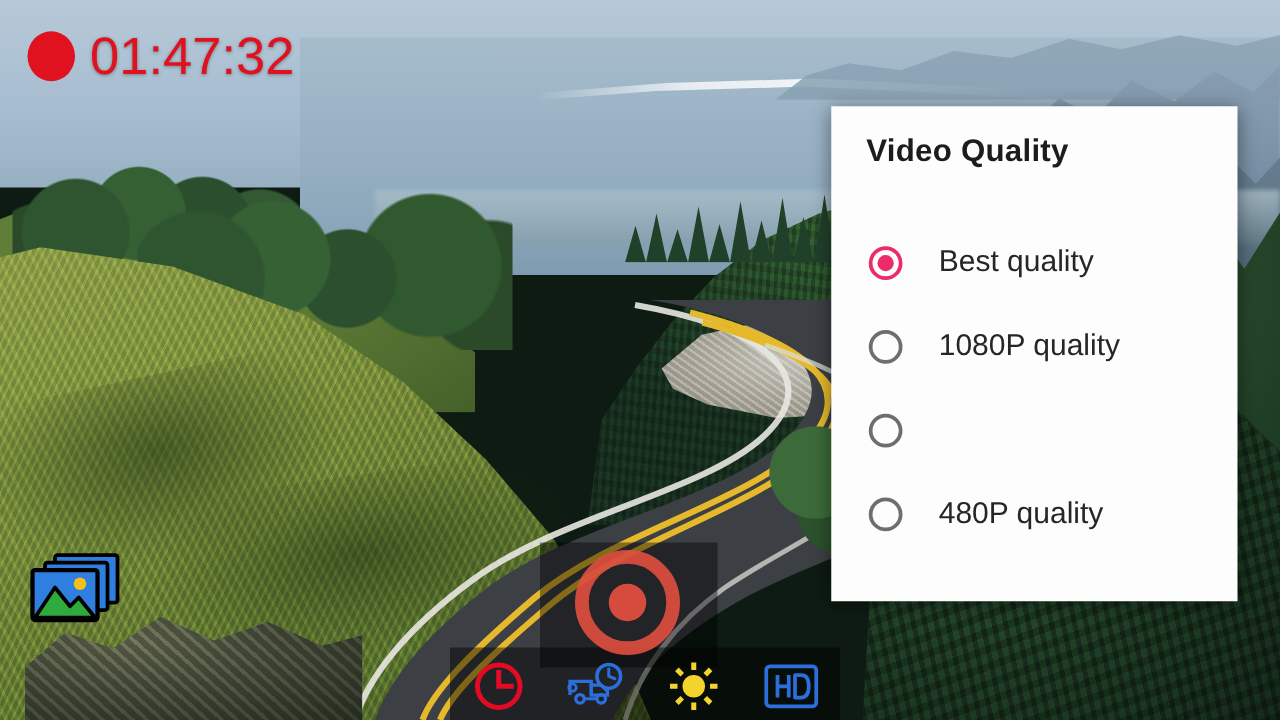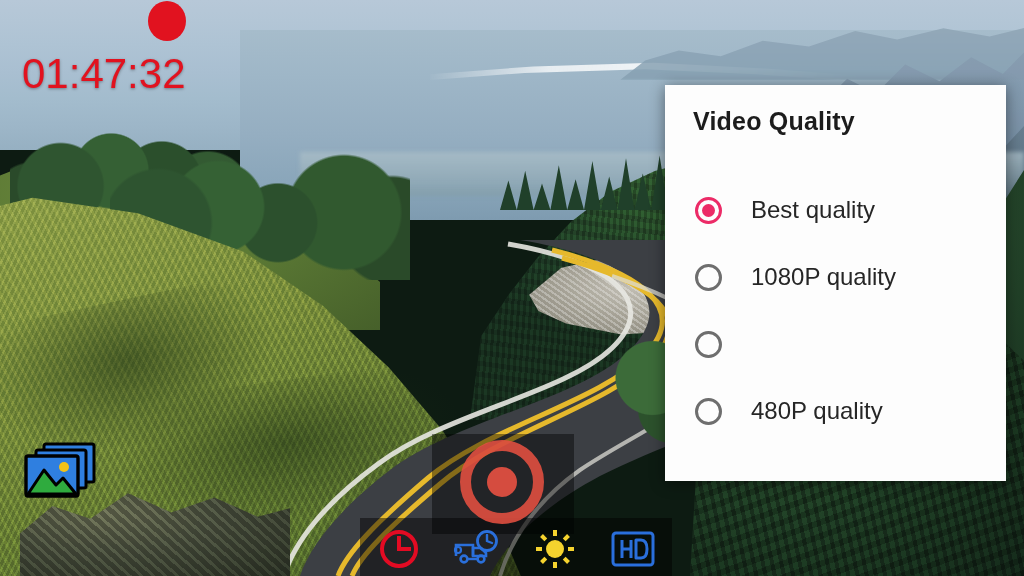--- a/index.html
+++ b/index.html
@@ -219,22 +219,22 @@
   
   .bush-island {
     position:absolute; left:600px; top:330px; width:150px; height:120px;
     background: radial-gradient(circle at 35% 40%, #3c6b39 0 30%, transparent 31%),
                 radial-gradient(circle at 62% 34%, #325c31 0 28%, transparent 29%),
                 radial-gradient(circle at 48% 66%, #2c512c 0 30%, transparent 31%);
   }
 
   
   .rec-indicator {
-    position:absolute; left:22px; top:1px;
-    display:flex; align-items:flex-end; gap:12px;flex-direction:column;
+    position:absolute; left:22px; top:24px;
+    display:flex; align-items:center; gap:12px;
   }
   .rec-dot {
     width:38px; height:40px; border-radius:50%;
     background:#e1121f;
   }
   .rec-time {
     color:#e1121f;
     font-size:42px;
     font-weight:400;
     letter-spacing:0px;
@@ -283,21 +283,20 @@
     display:flex; align-items:center; justify-content:center;
     cursor:pointer;
   }
 
   
   .dialog {
     position:absolute; left:665px; top:85px;
     width:325px; height:396px;
     background:#fdfdfd;
     box-shadow: 0 2px 14px rgba(0,0,0,.45);
-    padding-left: 16px;
   }
   .dialog-title {
     position:absolute; left:28px; top:22px;
     font-size:25px; font-weight:bold; color:#1c1c1c;
     letter-spacing:.2px;
   }
   .options {
     position:absolute; left:0; top:72px; right:0;
   }
   .option-row {

